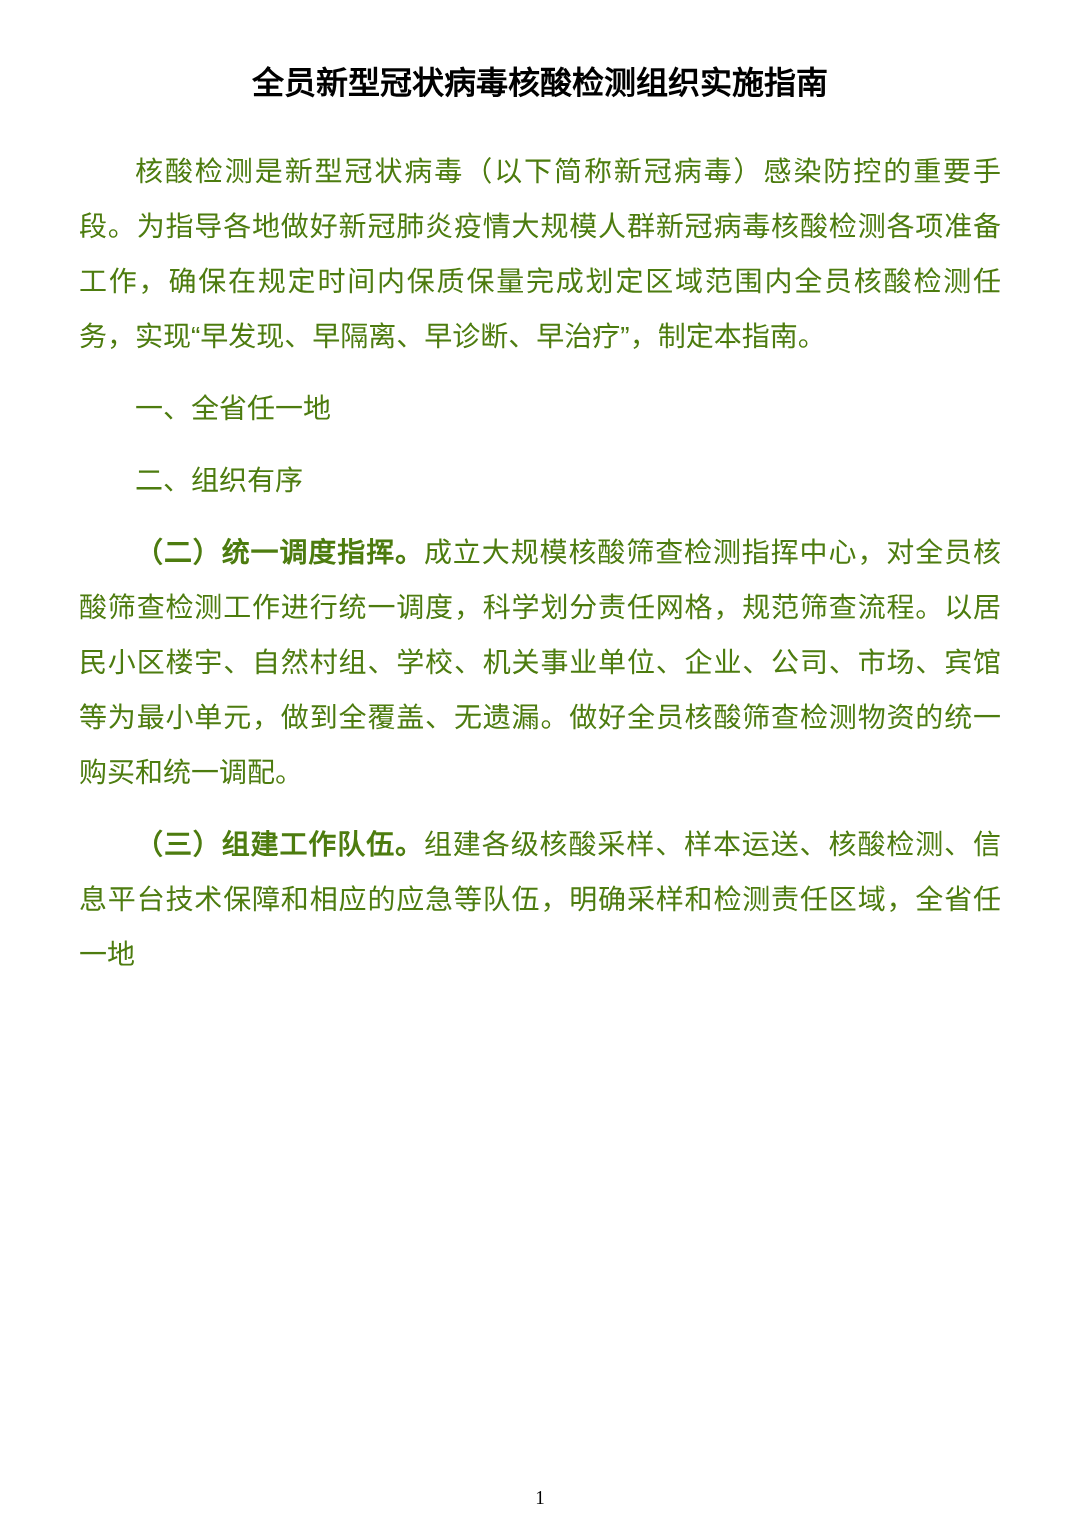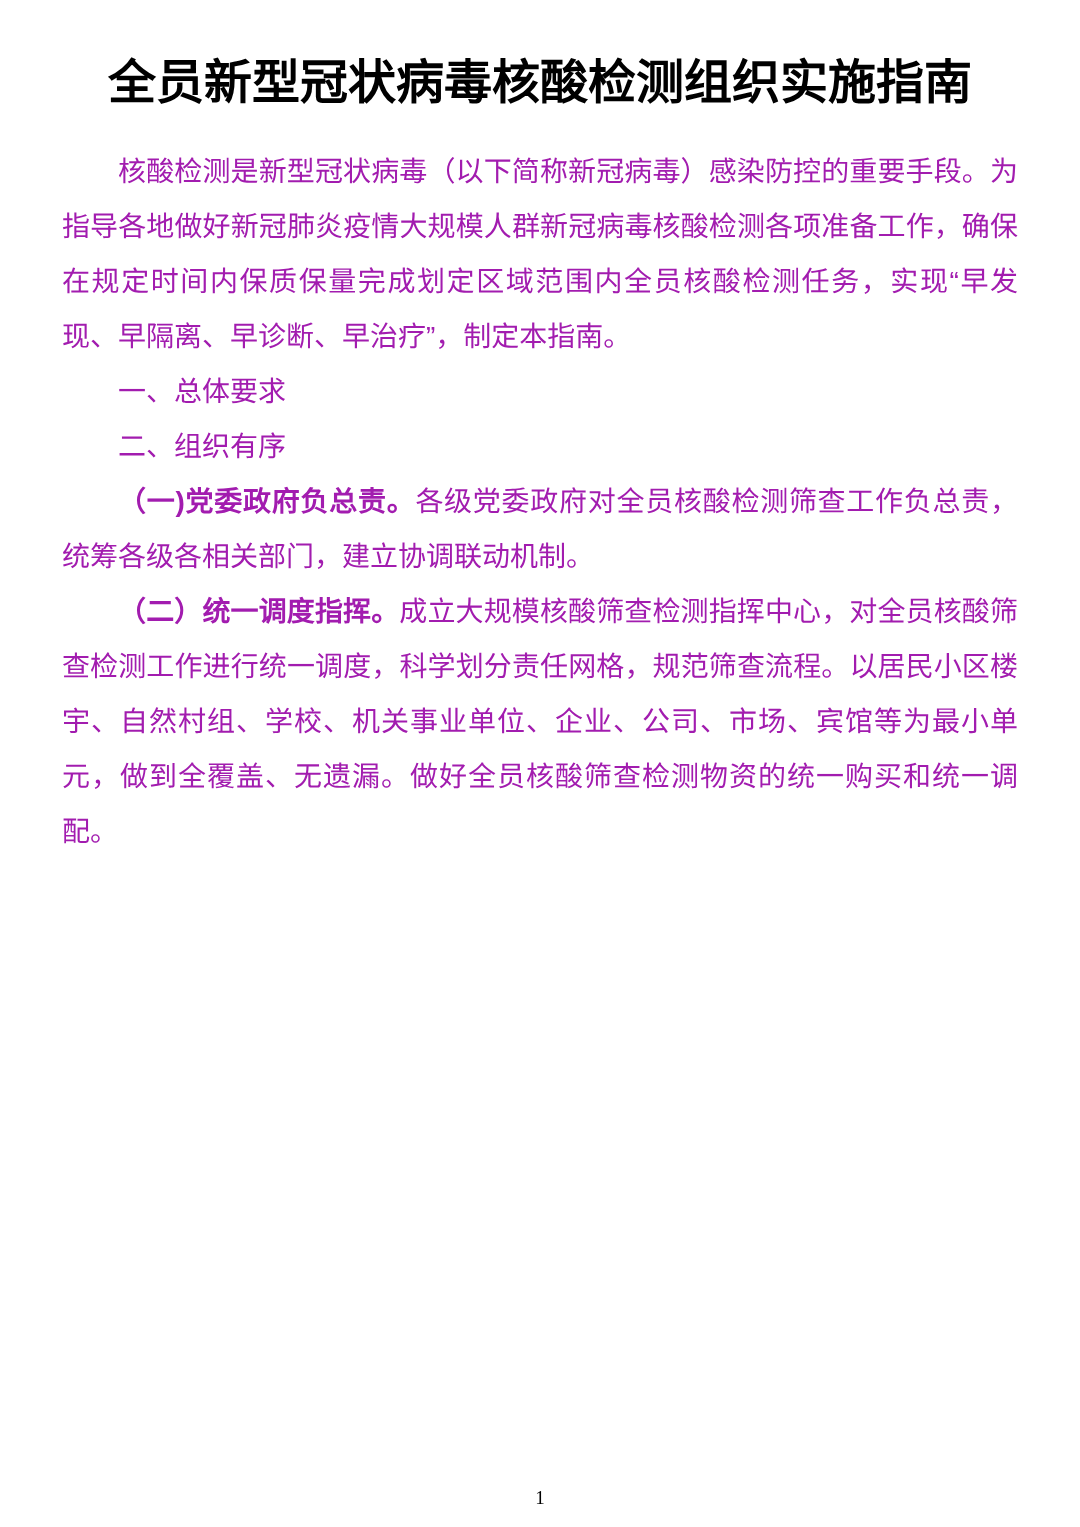--- a/index.html
+++ b/index.html
@@ -13,38 +13,38 @@
     box-sizing: border-box;
     margin: 0 auto;
     padding: 58px 62px 0 62px;
     background: #ffffff;
     color: #000000;
     position: relative;
     overflow: hidden;
     font-family: "Liberation Sans", "DejaVu Sans", sans-serif;
   }
   .doc-title {
-    font-size: 48px;
+    font-size: 32px;
     font-weight: 700;
     line-height: 50px;
     text-align: center;
     margin: 0 0 36px 0;
     letter-spacing: 0px;
     color: #000000;
   }
   .doc-body {
     font-size: 28px;
     line-height: 55px;
     text-align: justify;
   }
   .para {
-    margin: 0;
+    margin: 17px;
     text-indent: 2em;
     word-break: break-all;
-    color: #a21caf;
+    color: #4d7c0f;
   }
   .para .lead {
     font-weight: 700;
   }
   .page-footer {
     position: absolute;
     left: 0;
     right: 0;
     bottom: 18px;
     text-align: center;
@@ -56,22 +56,22 @@
   }
 </style>
 </head>
 <body>
 
 <main class="page">
   <h1 class="doc-title">全员新型冠状病毒核酸检测组织实施指南</h1>
 
   <section class="doc-body" id="doc-body">
       <p class="para">核酸检测是新型冠状病毒（以下简称新冠病毒）感染防控的重要手段。为指导各地做好新冠肺炎疫情大规模人群新冠病毒核酸检测各项准备工作，确保在规定时间内保质保量完成划定区域范围内全员核酸检测任务，实现“早发现、早隔离、早诊断、早治疗”，制定本指南。</p>
-      <p class="para">一、总体要求</p>
+      <p class="para">一、全省任一地</p>
       <p class="para">二、组织有序</p>
-      <p class="para"><strong class="lead">（一)党委政府负总责。</strong>各级党委政府对全员核酸检测筛查工作负总责，统筹各级各相关部门，建立协调联动机制。</p>
       <p class="para"><strong class="lead">（二）统一调度指挥。</strong>成立大规模核酸筛查检测指挥中心，对全员核酸筛查检测工作进行统一调度，科学划分责任网格，规范筛查流程。以居民小区楼宇、自然村组、学校、机关事业单位、企业、公司、市场、宾馆等为最小单元，做到全覆盖、无遗漏。做好全员核酸筛查检测物资的统一购买和统一调配。</p>
+      <p class="para"><strong class="lead">（三）组建工作队伍。</strong>组建各级核酸采样、样本运送、核酸检测、信息平台技术保障和相应的应急等队伍，明确采样和检测责任区域，全省任一地</p>
     </section>
 
   <footer class="page-footer">
     <span class="page-number">1</span>
   </footer>
 </main>
 
 </body></html>

